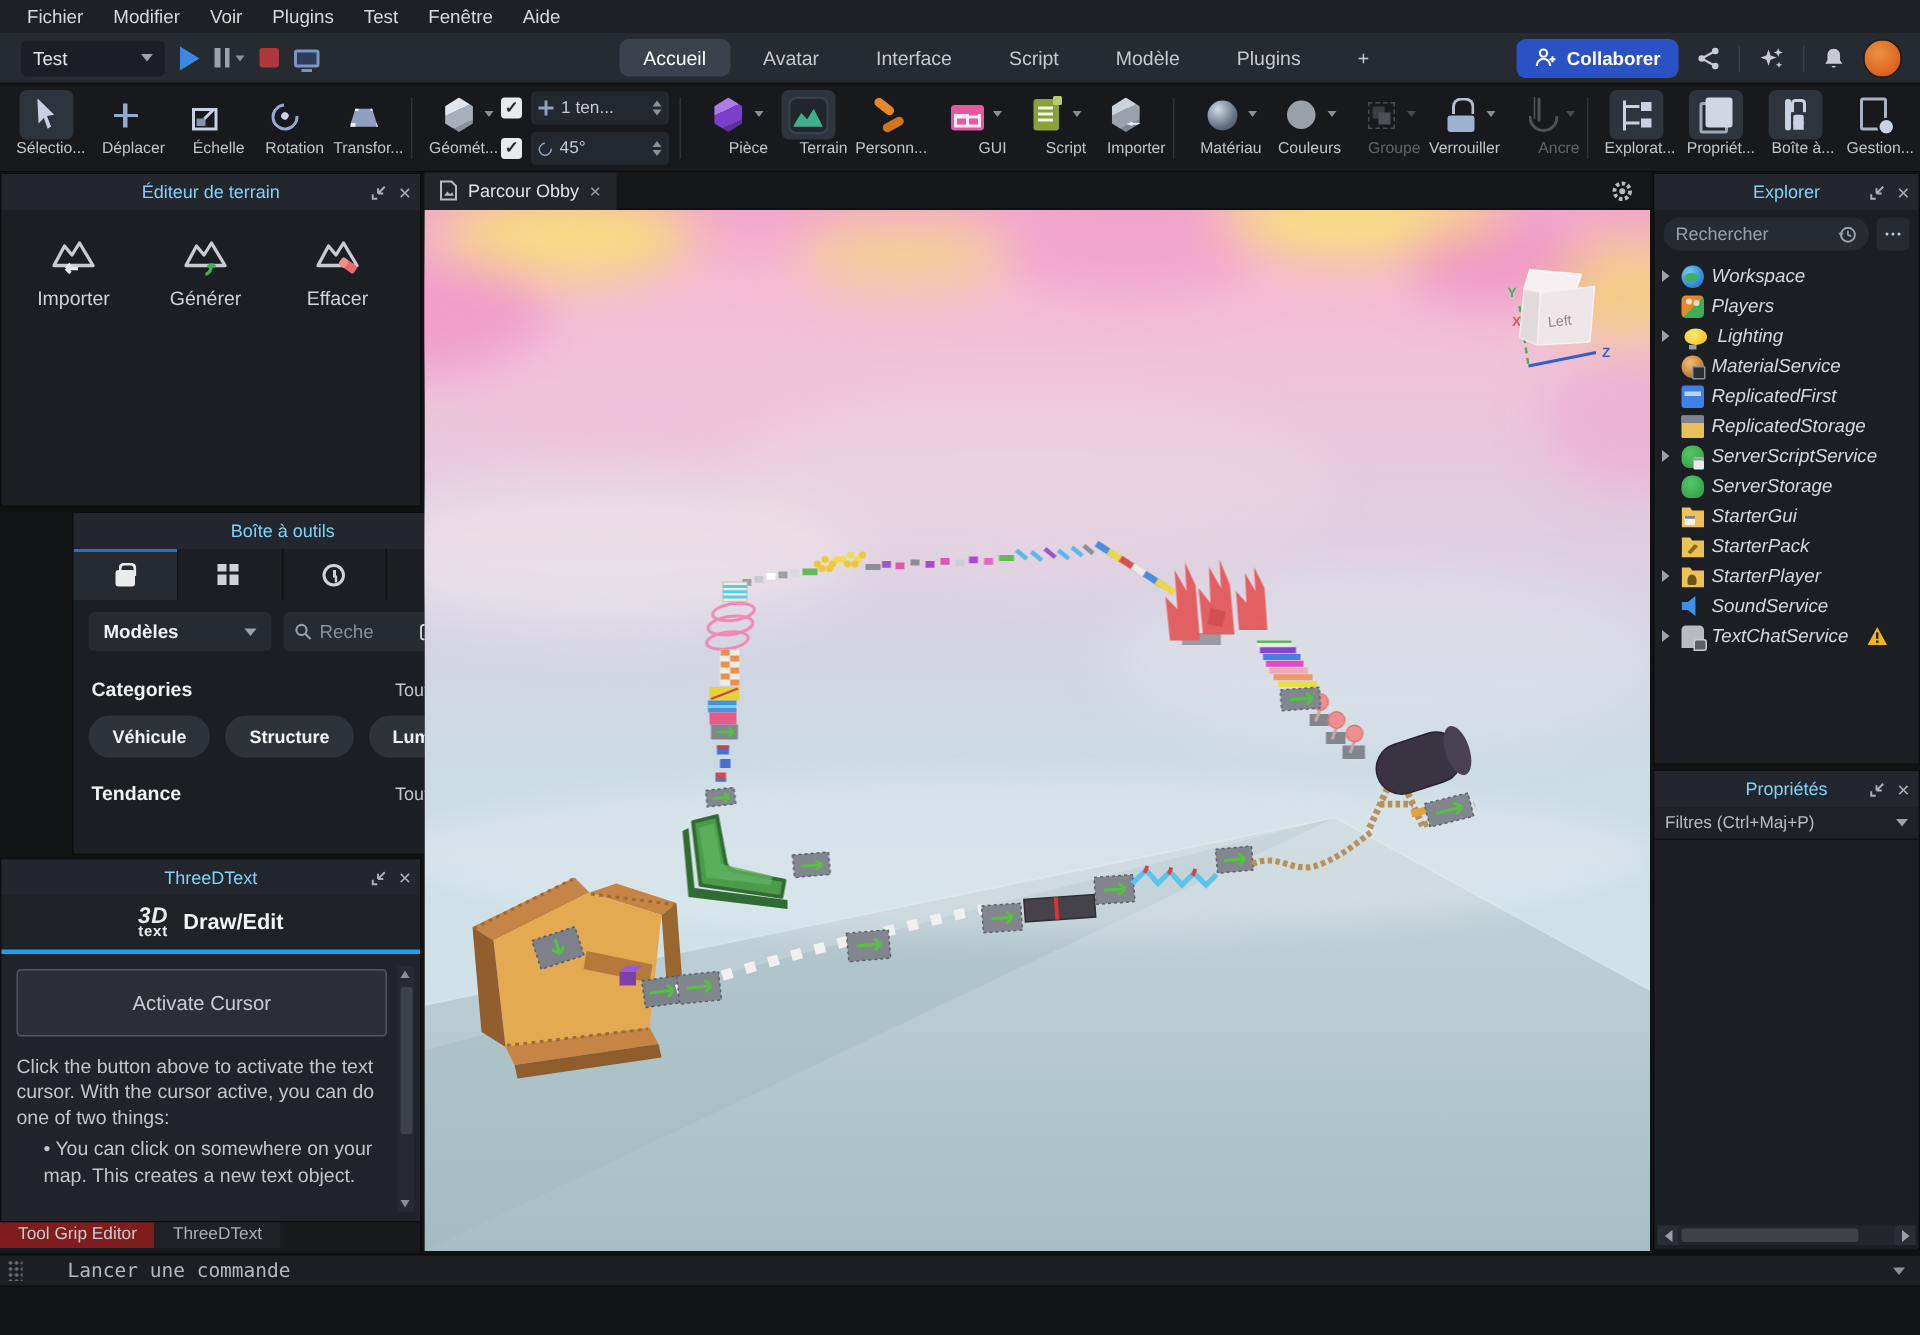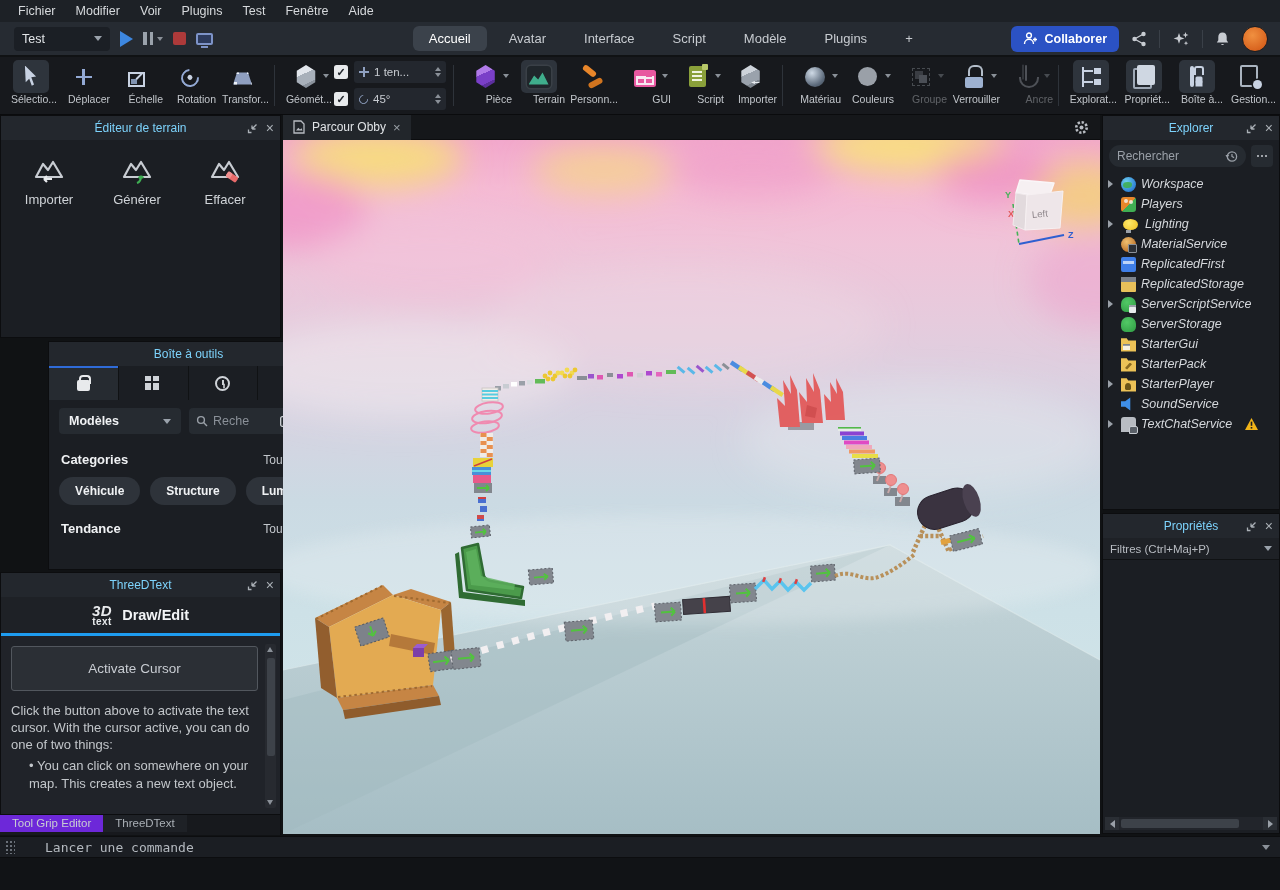--- a/index.html
+++ b/index.html
@@ -157,21 +157,21 @@
   .tdt-btn { width:100%; height:45px; background:#2b2f35; border:1px solid #52575e; border-radius:3px; color:#c8ccd2; font-size:13.5px; display:flex; align-items:center; justify-content:center; }
   .tdt-text { margin-top:11px; font-size:13px; line-height:1.32; color:#c2c6ca; }
   .tdt-bullet { margin:4px 0 0 18px; font-size:13px; line-height:1.32; color:#c2c6ca; }
   .tdt-scroll { position:absolute; right:4px; top:8px; bottom:6px; width:11px; background:#272a30; border-radius:2px; }
   .tdt-scroll .thumb { position:absolute; left:1.5px; right:1.5px; top:14px; height:98px; background:#3d4249; border-radius:2px; }
   .sarrow-up { position:absolute; left:2px; top:3px; width:0; height:0; border-left:3.5px solid transparent; border-right:3.5px solid transparent; border-bottom:5px solid #8a9098; }
   .sarrow-dn { position:absolute; left:2px; bottom:3px; width:0; height:0; border-left:3.5px solid transparent; border-right:3.5px solid transparent; border-top:5px solid #8a9098; }
 
   
   .bl-tabs { position:absolute; left:0; top:815px; width:281px; height:20px; background:#17191d; border-right:1px solid #0c0d0f; display:flex; align-items:flex-start; }
-  .bl-tab { padding:2px 12px 3px; font-size:11.5px; color:#c8ccd2; background:#6d28d9; }
+  .bl-tab { padding:2px 12px 3px; font-size:11.5px; color:#c8ccd2; background:#7f1d1d; }
   .bl-tab + .bl-tab { background:#1e2126; color:#aab0b6; }
 
   
   .viewport { position:absolute; left:283px; top:115px; width:817px; height:719px; background:#15171a; }
   .vtabbar { height:25px; background:#15171a; display:flex; align-items:center; border-bottom:1px solid #0c0d0f; position:relative; }
   .vtab { height:25px; display:flex; align-items:center; gap:7px; padding:0 10px; background:#22262b; font-size:12px; color:#e0e3e6; }
   .vtab .vclose { color:#9aa0a6; font-size:13px; }
   .vgear { position:absolute; right:10px; top:4px; }
   .vcanvas { display:block; }
 

